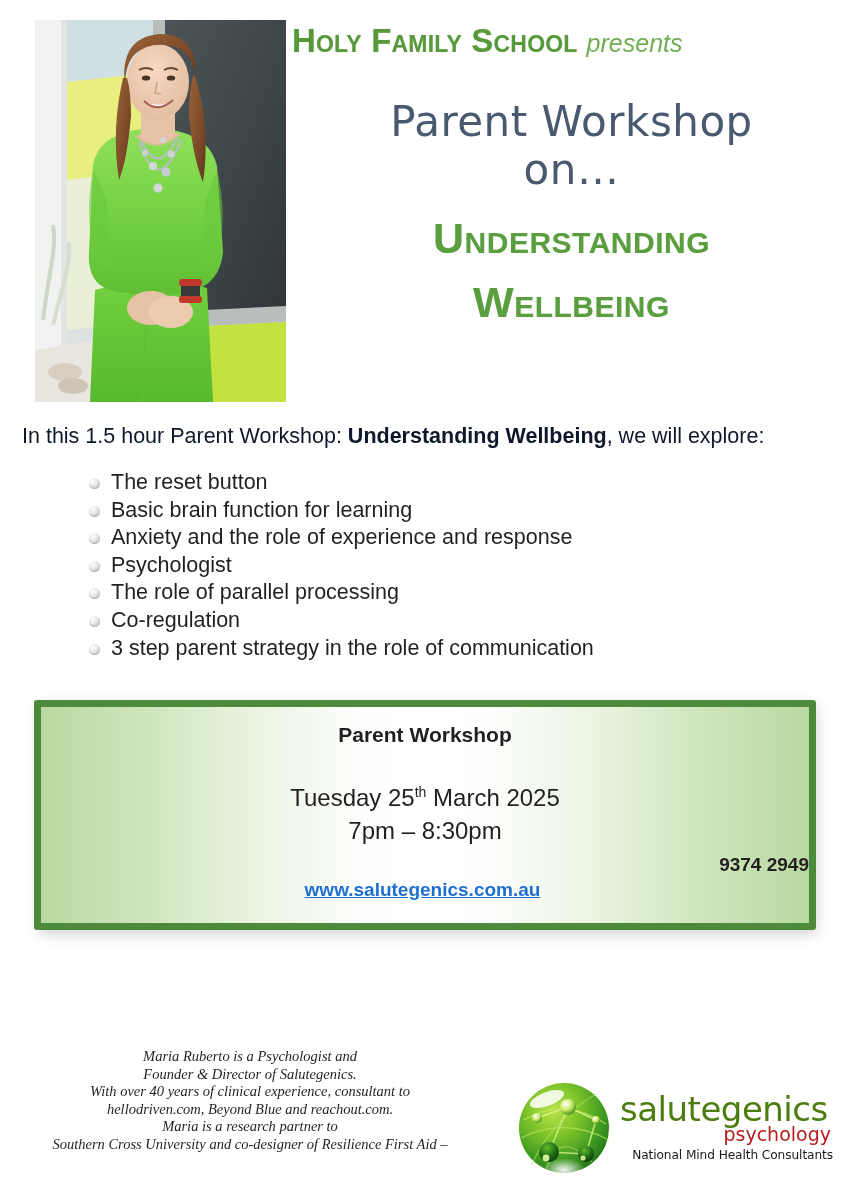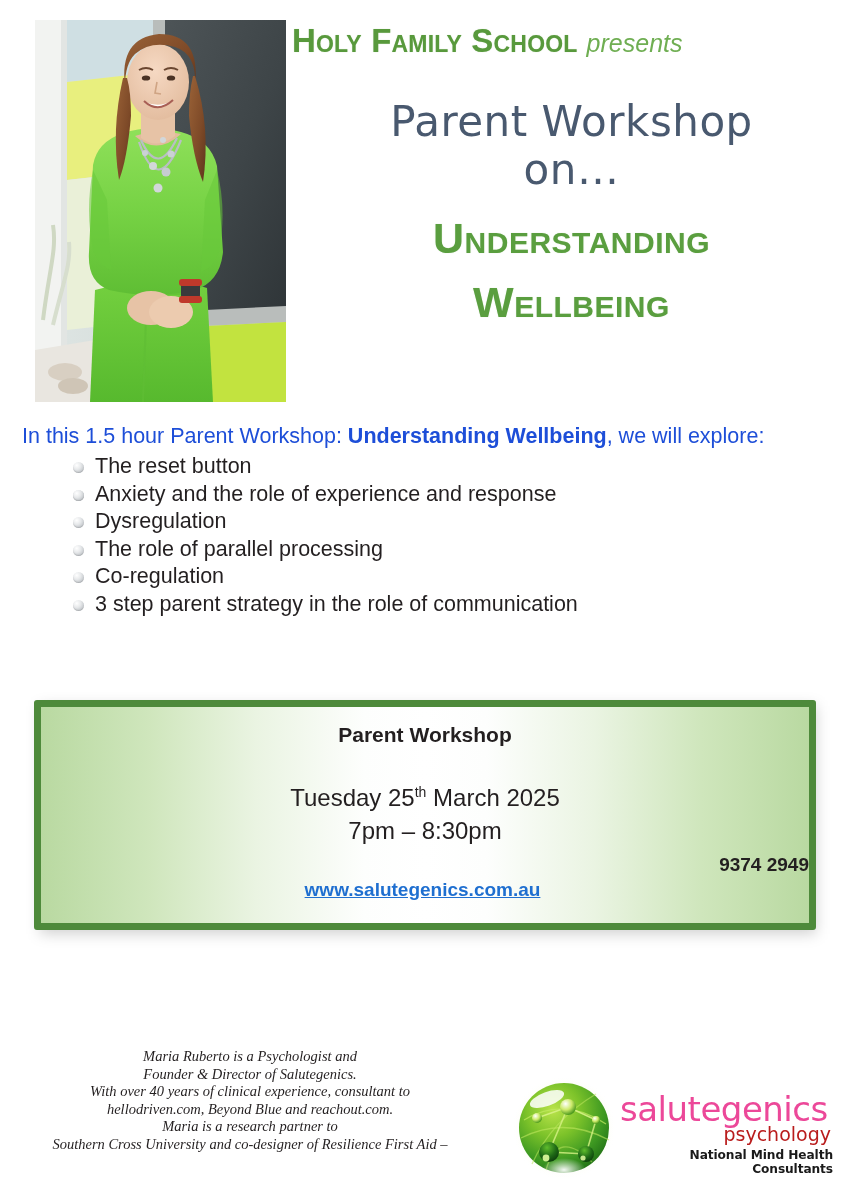--- a/index.html
+++ b/index.html
@@ -83,32 +83,32 @@
   }
   .main-title .ln2 { display: block; }
 
   
   .intro {
     position: absolute;
     left: 22px;
     top: 424px;
     width: 800px;
     font-size: 21.5px;
-    color: #1d4ed8;
+    color: #0f172a;
     white-space: nowrap;
   }
   .intro b { font-weight: bold; }
 
   .bullets {
     position: absolute;
     left: 68px;
     top: 453px;
     width: 740px;
     list-style: none;
-    margin: 0;
+    margin: 16px;
     padding: 0;
   }
   .bullets li {
     position: relative;
     font-size: 21.5px;
     color: #231f20;
     line-height: 27.6px;
     padding-left: 27px;
     white-space: nowrap;
   }
@@ -246,36 +246,36 @@
   .logo-text {
     position: absolute;
     left: 108px;
     top: 16px;
     width: 214px;
   }
   .logo-word {
     font-family: "DejaVu Sans", sans-serif;
     font-size: 34px;
     line-height: 34px;
-    color: #ec4899;
+    color: #4d7c0f;
     letter-spacing: -0.5px;
   }
   .logo-sub {
     font-family: "DejaVu Sans", sans-serif;
     font-size: 19px;
     line-height: 21px;
     color: #b91c1c;
     text-align: right;
     margin-top: -2px;
     padding-right: 3px;
   }
   .logo-tag {
     font-family: "DejaVu Sans", sans-serif;
     font-size: 12.2px;
-    font-weight: bold;
+    font-weight: normal;
     color: #1a1a1a;
     text-align: right;
     margin-top: 3px;
     padding-right: 1px;
     letter-spacing: -0.1px;
   }
 </style>
 </head>
 <body>
 
@@ -393,23 +393,23 @@
   <span>Understanding</span>
   <span class="ln2">Wellbeing</span>
 </div>
 
 <div class="intro">
   <span>In this 1.5 hour Parent Workshop: </span><b>Understanding Wellbeing</b><span>, we will explore:</span>
 </div>
 
 <ul class="bullets">
   <li><span class="bullet-dot"></span><span>The reset button</span></li>
-  <li><span class="bullet-dot"></span></li>
+  <li><span class="bullet-dot"></span><span>Basic brain function for learning</span></li>
   <li><span class="bullet-dot"></span><span>Anxiety and the role of experience and response</span></li>
-  <li><span class="bullet-dot"></span><span>Dysregulation</span></li>
+  <li><span class="bullet-dot"></span><span>Psychologist</span></li>
   <li><span class="bullet-dot"></span><span>The role of parallel processing</span></li>
   <li><span class="bullet-dot"></span><span>Co-regulation</span></li>
   <li><span class="bullet-dot"></span><span>3 step parent strategy in the role of communication</span></li>
 </ul>
 
 <div class="details-shadow"></div>
 <div class="details-box">
   <div class="box-title">Parent Workshop</div>
   <div class="box-date">
     <span>Tuesday 25</span><sup>th</sup><span> March 2025</span>

